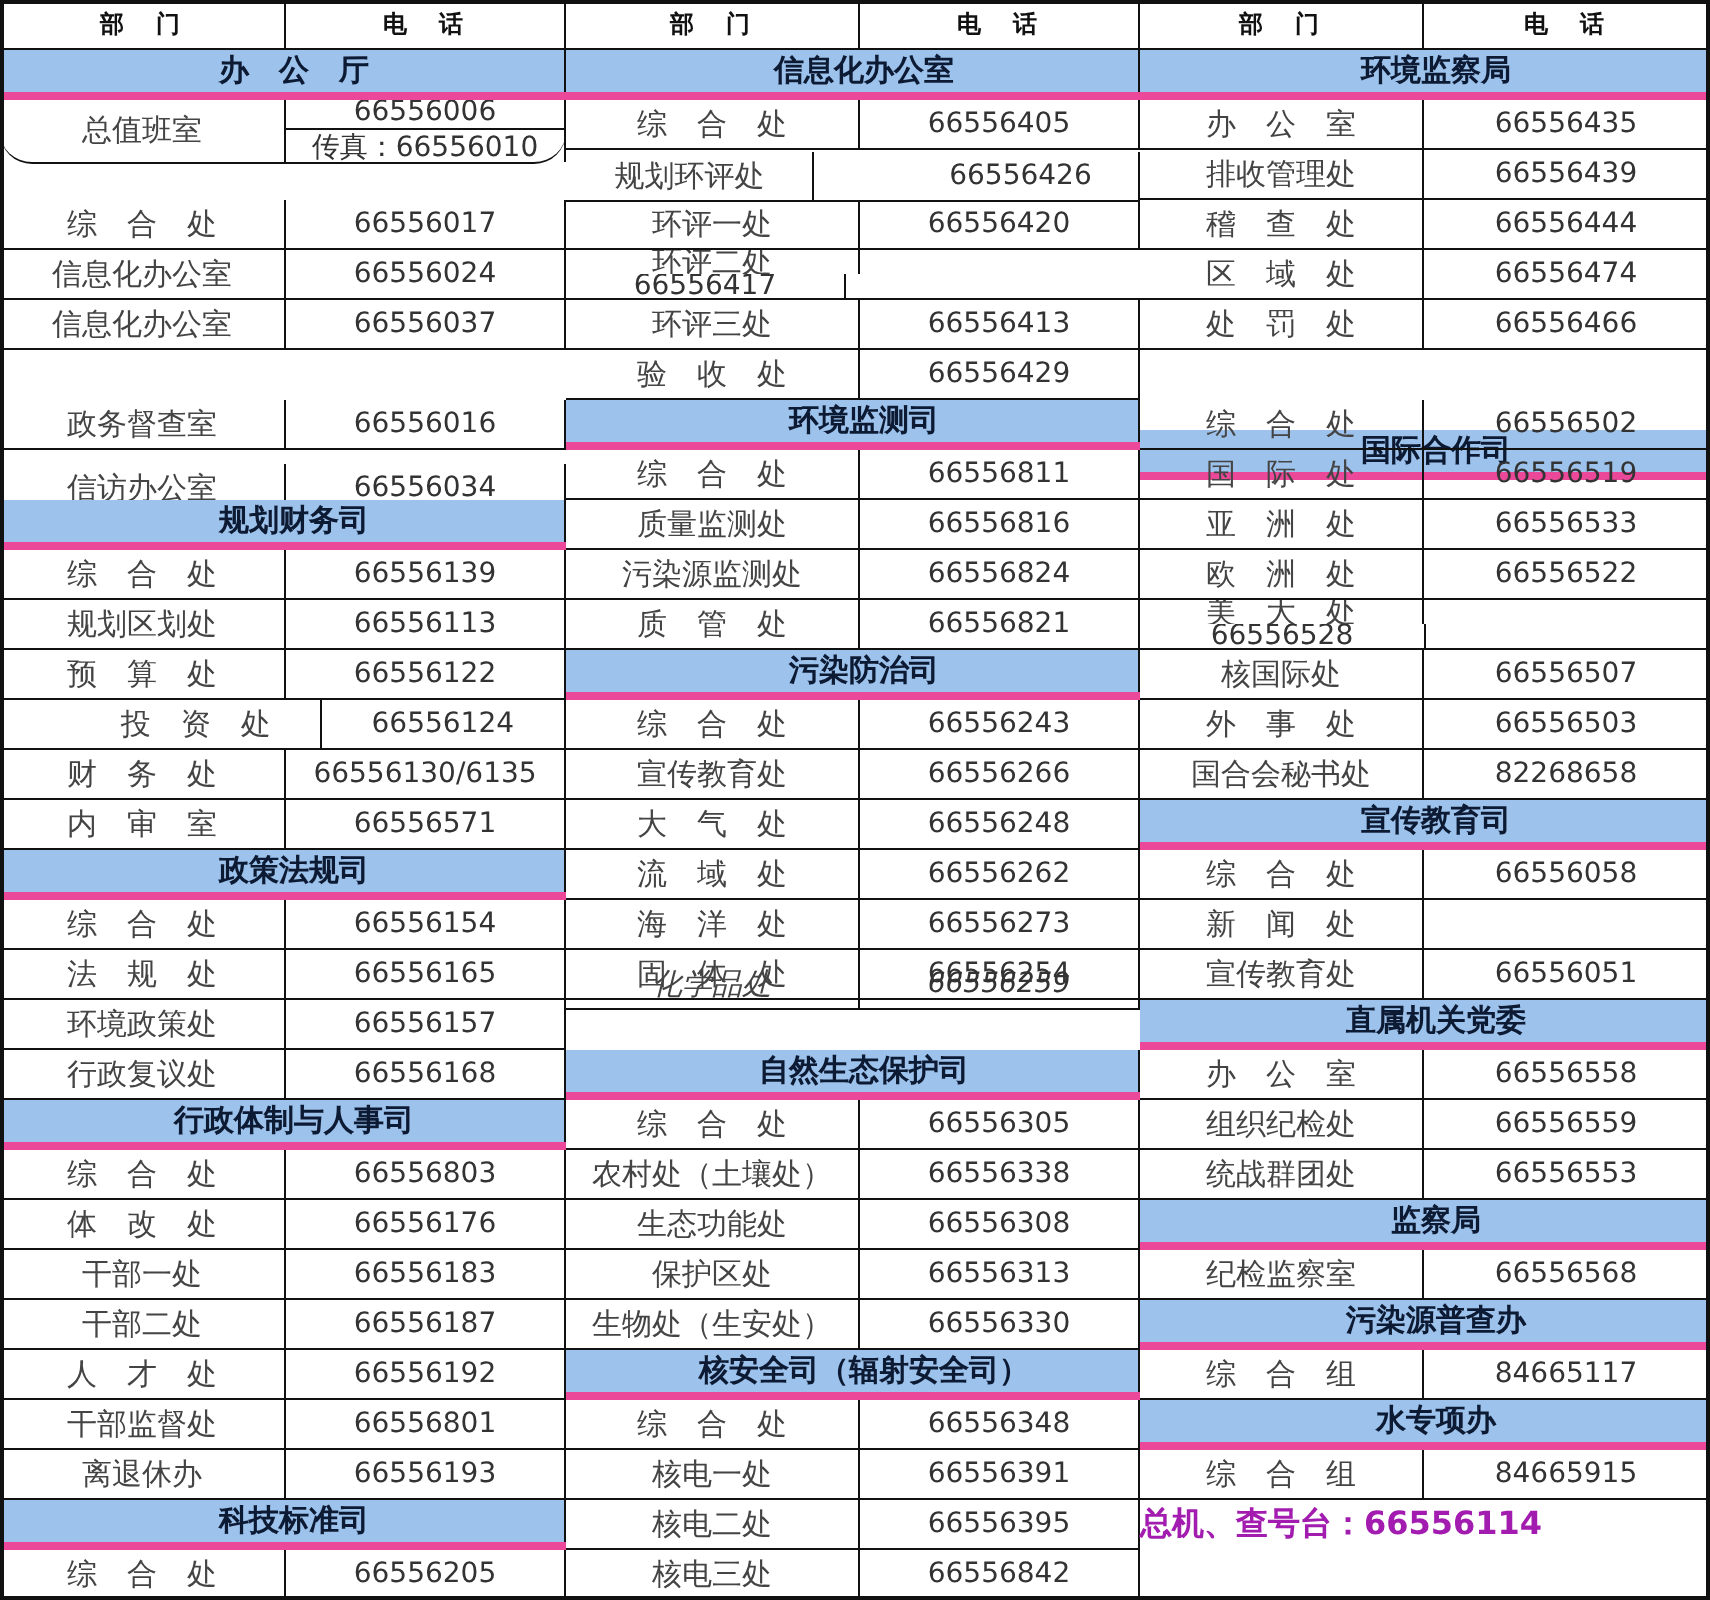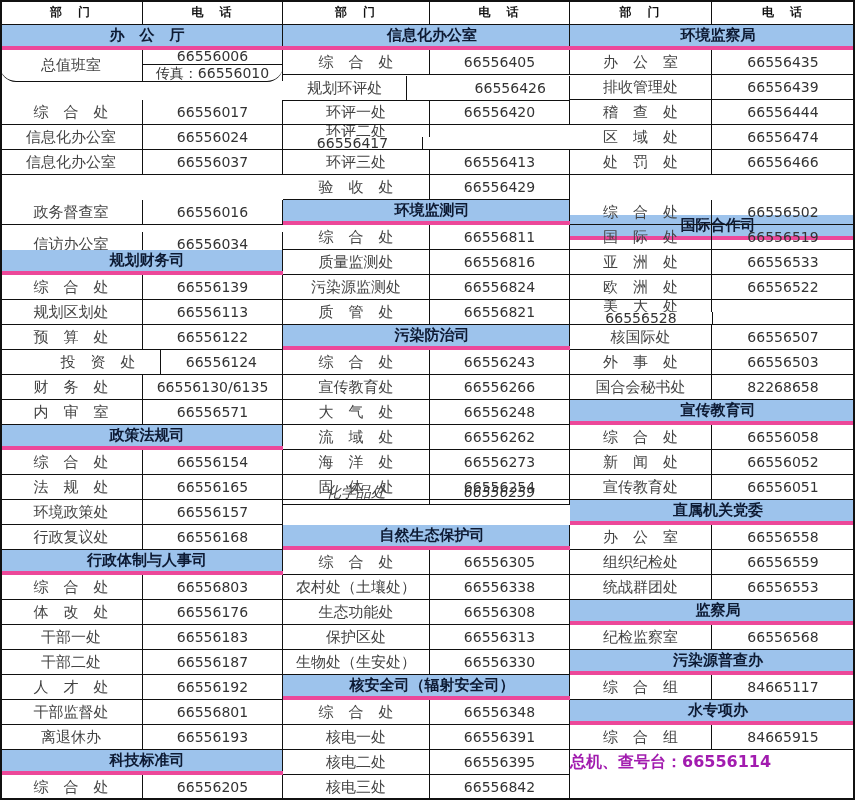--- a/index.html
+++ b/index.html
@@ -349,21 +349,20 @@
       </div>
       <div class="row section" style="top: 400px;">
         <div class="cell">宣传教育司</div>
       </div>
       <div class="row" style="top: 425px;">
         <div class="cell dept">综　合　处</div>
         <div class="cell phone">66556058</div>
       </div>
       <div class="row" style="top: 450px;">
         <div class="cell dept">新　闻　处</div>
-        <div class="cell phone">66556052</div>
       </div>
       <div class="row" style="top: 475px;">
         <div class="cell dept">宣传教育处</div>
         <div class="cell phone">66556051</div>
       </div>
       <div class="row section" style="top: 500px;">
         <div class="cell">直属机关党委</div>
       </div>
       <div class="row" style="top: 525px;">
         <div class="cell dept">办　公　室</div>

